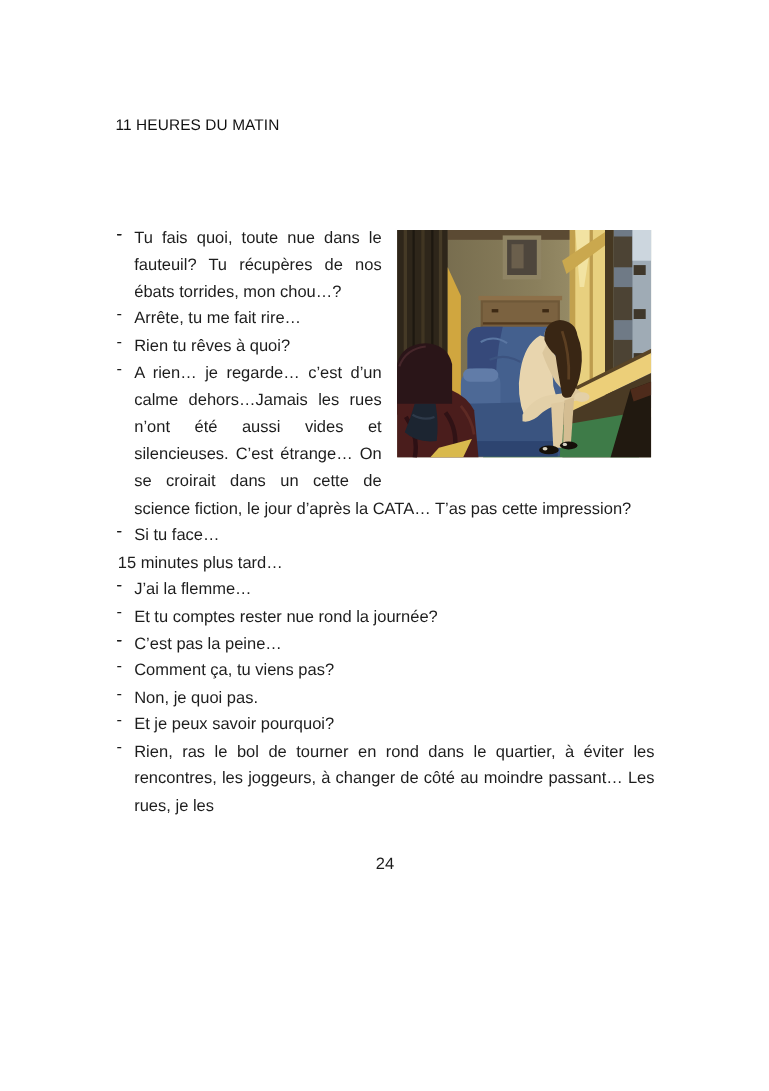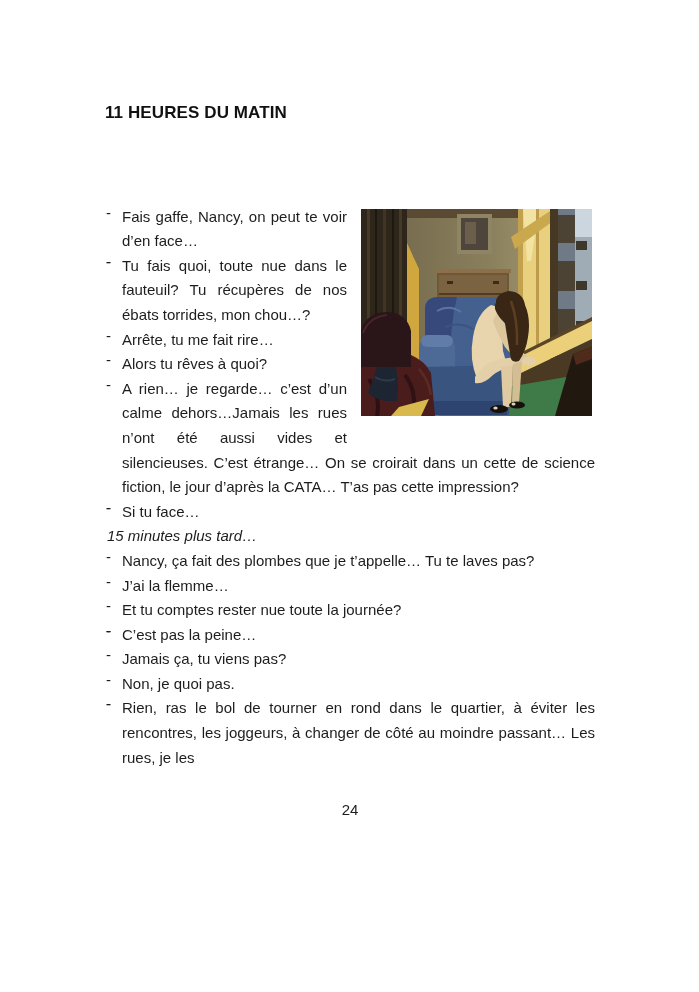--- a/index.html
+++ b/index.html
@@ -4,32 +4,32 @@
 <style>
   html,body{margin:0;padding:0;}
   body{
     width:699px;height:992px;background:#ffffff;overflow:hidden;
     font-family:"Liberation Sans",sans-serif;
     font-size:15px;line-height:24.6px;color:#1d1d1d;
     -webkit-font-smoothing:antialiased;
   }
   .page{box-sizing:border-box;width:699px;height:992px;padding:0 104px 0 105px;}
   .title{
-    font-size:17px;font-weight:700;color:#111;
+    font-size:14px;font-weight:400;color:#111;
     margin:101px 0 79px 0;line-height:24.6px;letter-spacing:.1px;
   }
   .dialogue{text-align:justify;}
   figure.painting{
     float:right;width:231px;height:207px;
     margin:4px 3px 24px 14px;padding:0;display:block;
   }
   figure.painting svg{display:block;width:231px;height:207px;}
   .line{position:relative;padding-left:17px;text-align:justify;}
   .line .marker{position:absolute;left:1px;top:-4px;}
-  .line.stage{padding-left:2px;font-style:italic;}
+  .line.stage{padding-left:2px;}
   .footer{clear:both;text-align:center;margin-top:28px;color:#1d1d1d;}
 </style>
 </head>
 <body>
 
 <div class="page">
 
   <h1 class="title">11 HEURES DU MATIN</h1>
 
   <div class="dialogue">
@@ -147,84 +147,83 @@
           <path d="M2,124 Q8,108 26,106" stroke="#46262a" stroke-width="2" fill="none"></path>
           <path d="M16,158 Q12,172 7,184 Q18,194 36,192 Q38,176 35,158 Z" fill="#1c2531"></path>
           <path d="M14,168 Q24,174 34,170" stroke="#2e3a4a" stroke-width="2" fill="none"></path>
           <polygon points="38,198 68,190 60,207 30,207" fill="#d9b94d"></polygon>
         </g>
       </svg>
     </figure>
 
   <div class="line">
     <span class="marker">-</span>
-    <span class="txt">Fais gaffe, Nancy, on peut te voir d’en face…</span>
   </div>
       <div class="line">
     <span class="marker">-</span>
   </div>
       <div class="line">
     <span class="marker">-</span>
     <span class="txt">Tu fais quoi, toute nue dans le fauteuil? Tu récupères de nos ébats torrides, mon chou…?</span>
   </div>
       <div class="line">
     <span class="marker">-</span>
     <span class="txt">Arrête, tu me fait rire…</span>
   </div>
       <div class="line">
     <span class="marker">-</span>
-    <span class="txt">Alors tu rêves à quoi?</span>
+    <span class="txt">Rien tu rêves à quoi?</span>
   </div>
       <div class="line">
     <span class="marker">-</span>
     <span class="txt">A rien… je regarde… c’est d’un calme dehors…Jamais les rues n’ont été aussi vides et silencieuses. C’est étrange… On se croirait dans un cette de science fiction, le jour d’après la CATA… T’as pas cette impression?</span>
   </div>
       <div class="line">
     <span class="marker">-</span>
   </div>
       <div class="line">
     <span class="marker">-</span>
     <span class="txt">Si tu face…</span>
   </div>
       <div class="line stage">
     
     <span class="txt">15 minutes plus tard…</span>
   </div>
       <div class="line">
     <span class="marker">-</span>
-    <span class="txt">Nancy, ça fait des plombes que je t’appelle… Tu te laves pas?</span>
   </div>
       <div class="line">
     <span class="marker">-</span>
     <span class="txt">J’ai la flemme…</span>
   </div>
       <div class="line">
     <span class="marker">-</span>
-    <span class="txt">Et tu comptes rester nue toute la journée?</span>
+    <span class="txt">Et tu comptes rester nue rond la journée?</span>
   </div>
       <div class="line">
     <span class="marker">-</span>
   </div>
       <div class="line">
     <span class="marker">-</span>
   </div>
       <div class="line">
     <span class="marker">-</span>
     <span class="txt">C’est pas la peine…</span>
   </div>
       <div class="line">
     <span class="marker">-</span>
-    <span class="txt">Jamais ça, tu viens pas?</span>
+    <span class="txt">Comment ça, tu viens pas?</span>
   </div>
       <div class="line">
     <span class="marker">-</span>
     <span class="txt">Non, je quoi pas.</span>
   </div>
       <div class="line">
     <span class="marker">-</span>
+    <span class="txt">Et je peux savoir pourquoi?</span>
   </div>
       <div class="line">
     <span class="marker">-</span>
     <span class="txt">Rien, ras le bol de tourner en rond dans le quartier, à éviter les rencontres, les joggeurs, à changer de côté au moindre passant… Les rues, je les</span>
   </div>
     </div>
 
   <div class="footer">24</div>
 </div>
 

